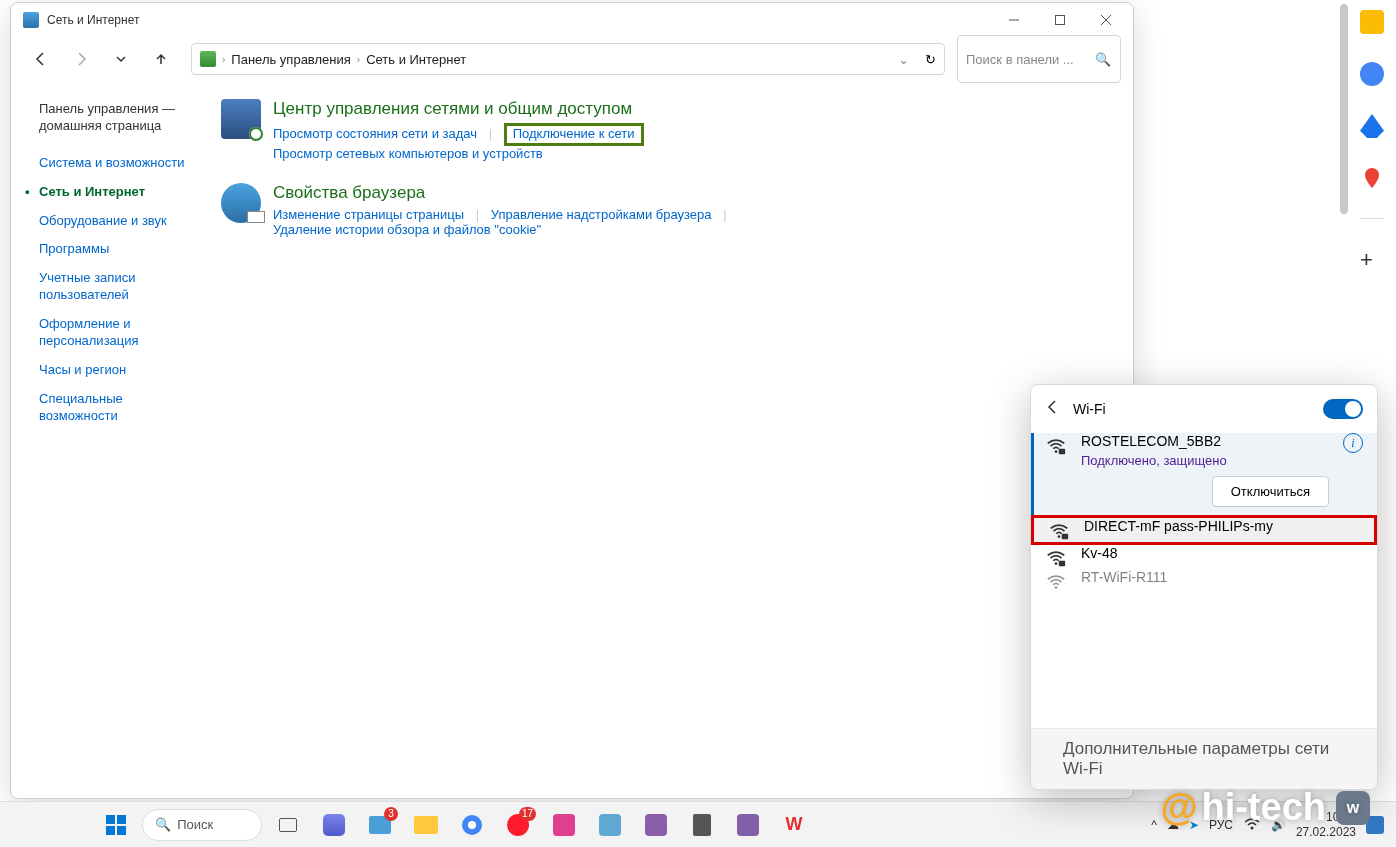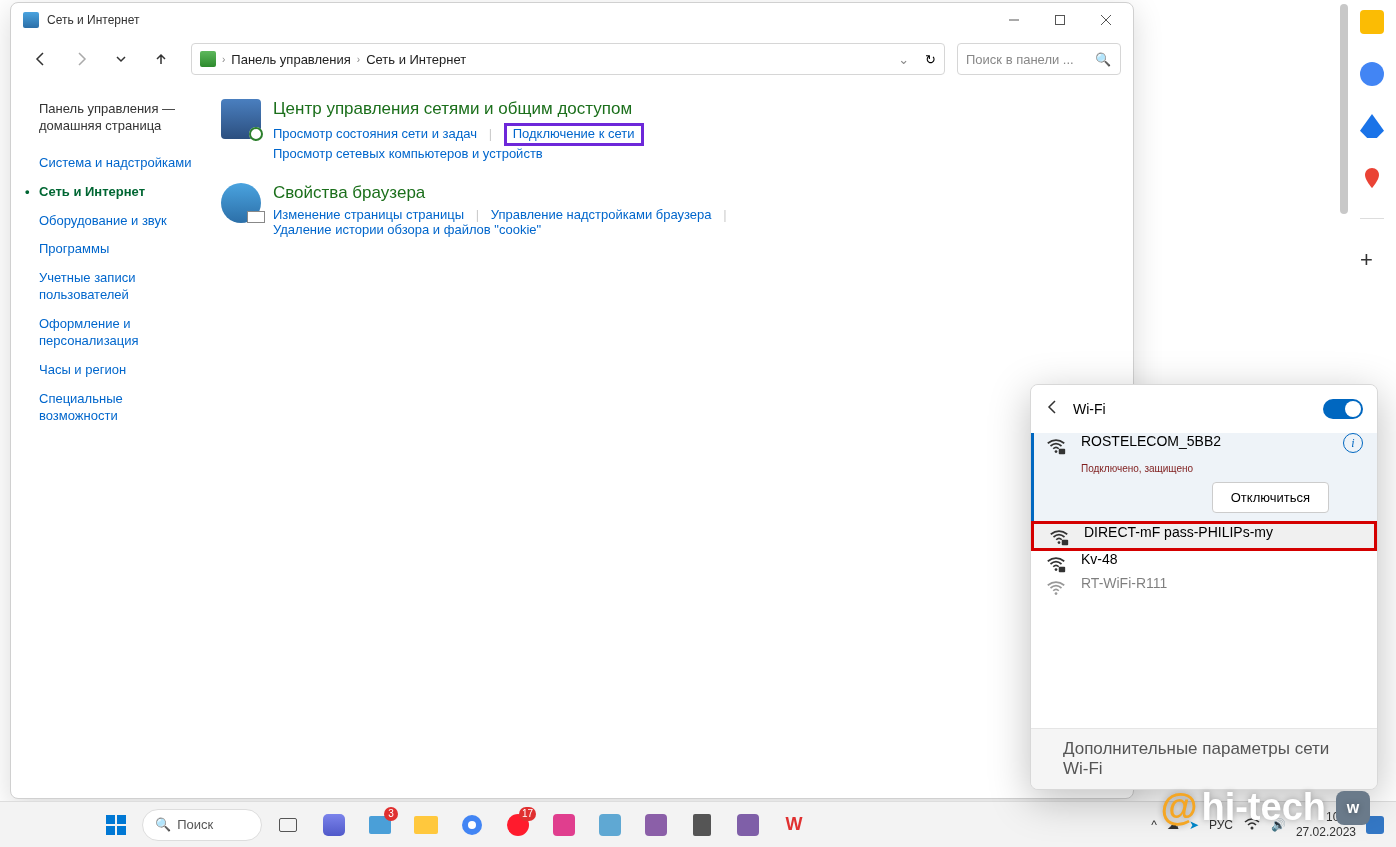--- a/index.html
+++ b/index.html
@@ -12,60 +12,60 @@
 .titlebar .title { flex:1; }
 .winbtn { width:46px; height:32px; display:flex; align-items:center; justify-content:center; color:#555; }
 
 .navbar { height:44px; display:flex; align-items:center; padding:0 12px; gap:4px; }
 .navbtn { width:36px; height:36px; display:flex; align-items:center; justify-content:center; color:#555; border-radius:4px; }
 .addr { flex:1; height:32px; border:1px solid #d6d6d6; border-radius:4px; display:flex; align-items:center; padding:0 8px; font-size:13px; gap:6px; margin-left:8px; }
 .addr .cp-ic { width:16px; height:16px; background:linear-gradient(#5db85c,#2d8a2d); border-radius:2px; }
 .addr .crumb { color:#222; }
 .addr .chev { color:#888; font-size:10px; }
 .addr .sp { flex:1; }
-.search { width:164px; height:32px; border:1px solid #d6d6d6; border-radius:4px; display:flex; align-items:center; padding:0 8px; font-size:13px; color:#888; margin-left:8px; }
+.search { width:164px; height:48px; border:1px solid #d6d6d6; border-radius:4px; display:flex; align-items:center; padding:0 8px; font-size:13px; color:#888; margin-left:8px; }
 .search .sp { flex:1; overflow:hidden; white-space:nowrap; text-overflow:ellipsis; }
 
 .body { display:flex; height:calc(100% - 78px); }
 .side { width:200px; padding:20px 12px 0 28px; font-size:13px; }
 .side a { display:block; color:#0066cc; text-decoration:none; margin-bottom:12px; line-height:1.3; }
 .side a.hdr { color:#333; }
 .side a.active { color:#006633; font-weight:600; }
 .side a.active::before { content:"•"; position:absolute; margin-left:-14px; color:#006633; }
 .main { flex:1; padding:18px 10px 0 10px; }
 .sect { display:flex; margin-bottom:22px; }
 .sect-ic { width:40px; height:40px; margin-right:12px; flex-shrink:0; }
 .sect-ic.net { background:linear-gradient(#4a7fbf,#2c4f7f); border-radius:4px; position:relative; }
 .sect-ic.net::after { content:""; position:absolute; width:14px; height:14px; right:-2px; bottom:-2px; background:#fff; border-radius:50%; box-shadow:inset 0 0 0 2px #2c7f2c; }
 .sect-ic.brw { background:linear-gradient(#4aa3df,#2c6fa8); border-radius:50%; position:relative; }
 .sect-ic.brw::after { content:""; position:absolute; width:16px; height:10px; right:-4px; bottom:0; background:#fff; border:1px solid #888; }
 .sect h2 { font-size:17px; font-weight:400; color:#1b6f1b; margin-bottom:4px; }
 .sect .links { font-size:13px; }
 .sect .links a { color:#0066cc; text-decoration:none; }
 .sect .links .sep { color:#ccc; margin:0 8px; }
-.redbox { border:3px solid #6d28d9; padding:0 6px 2px 6px; display:inline-block; }
+.redbox { border:3px solid #4d7c0f; padding:0 6px 2px 6px; display:inline-block; }
 
 
 .rightbar { position:absolute; right:0; top:0; width:48px; height:847px; background:#fff; display:flex; flex-direction:column; align-items:center; padding-top:10px; gap:28px; }
 .rb-ic { width:24px; height:24px; border-radius:4px; }
 
 
 .wifi { position:absolute; left:1030px; top:384px; width:348px; height:406px; background:#f5f5f5; border:1px solid #d8d8d8; border-radius:8px; box-shadow:0 10px 40px rgba(0,0,0,.25); display:flex; flex-direction:column; overflow:hidden; z-index:10; }
 .wifi-hd { height:48px; display:flex; align-items:center; padding:4px 14px; background:#fff; }
 .wifi-hd .back { width:28px; color:#333; }
 .wifi-hd .lbl { flex:1; font-size:14px; }
 .toggle { width:40px; height:20px; background:#0067c0; border-radius:10px; position:relative; }
 .toggle::after { content:""; position:absolute; right:2px; top:2px; width:16px; height:16px; background:#fff; border-radius:50%; }
 .wifi-list { flex:1; overflow:hidden; background:#fff; }
 .net-item { padding:0 14px; display:flex; align-items:flex-start; gap:14px; }
 .net-item.sel { background:#eef3f8; border-left:3px solid #0067c0; padding-left:11px; }
 .net-item.hov { background:#f0f0f0; }
 .net-item .wic { width:22px; height:22px; margin-top:2px; position:relative; flex-shrink:0; }
 .net-item .info { flex:1; font-size:14px; }
-.net-item .sub { font-size:10px; color:#7f1d1d; margin-top:14px; }
+.net-item .sub { font-size:13px; color:#4c1d95; margin-top:4px; }
 .net-item .iic { width:20px; height:20px; border:1.5px solid #0067c0; border-radius:50%; color:#0067c0; font-size:12px; display:flex; align-items:center; justify-content:center; font-style:italic; font-family:serif; }
 .discon { margin:8px 0 8px auto; display:block; padding:7px 18px; background:#fff; border:1px solid #ccc; border-radius:4px; font-size:13px; }
 .redbox2 { border:3px solid #d40000; }
 .wifi-ft { padding:10px 32px; font-size:17px; color:#555; background:#f5f5f5; border-top:1px solid #e5e5e5; }
 
 
 .wm { position:absolute; right:26px; bottom:18px; font-size:38px; font-weight:700; color:#fff; text-shadow:0 0 6px rgba(0,0,0,.3); display:flex; align-items:center; gap:4px; z-index:20; }
 .wm .at { color:#f5a623; }
 .wm .vk { width:34px; height:34px; background:#6a7a8a; border-radius:8px; margin-left:6px; font-size:16px; display:flex; align-items:center; justify-content:center; }
 
@@ -138,21 +138,21 @@
     </div>
     <div class="search">
       <span class="sp">Поиск в панели ...</span>
       <span>🔍</span>
     </div>
   </div>
   <div class="body">
     <div class="side">
       <a href="#" class="hdr">Панель управления — домашняя страница</a>
       <div style="height:8px;"></div>
-      <a href="#">Система и надстройками</a>
+      <a href="#">Система и возможности</a>
       <a href="#" class="active">Сеть и Интернет</a>
       <a href="#">Оборудование и звук</a>
       <a href="#">Программы</a>
       <a href="#">Учетные записи пользователей</a>
       <a href="#">Оформление и персонализация</a>
       <a href="#">Часы и регион</a>
       <a href="#">Специальные возможности</a>
     </div>
     <div class="main">
       <div class="sect">

